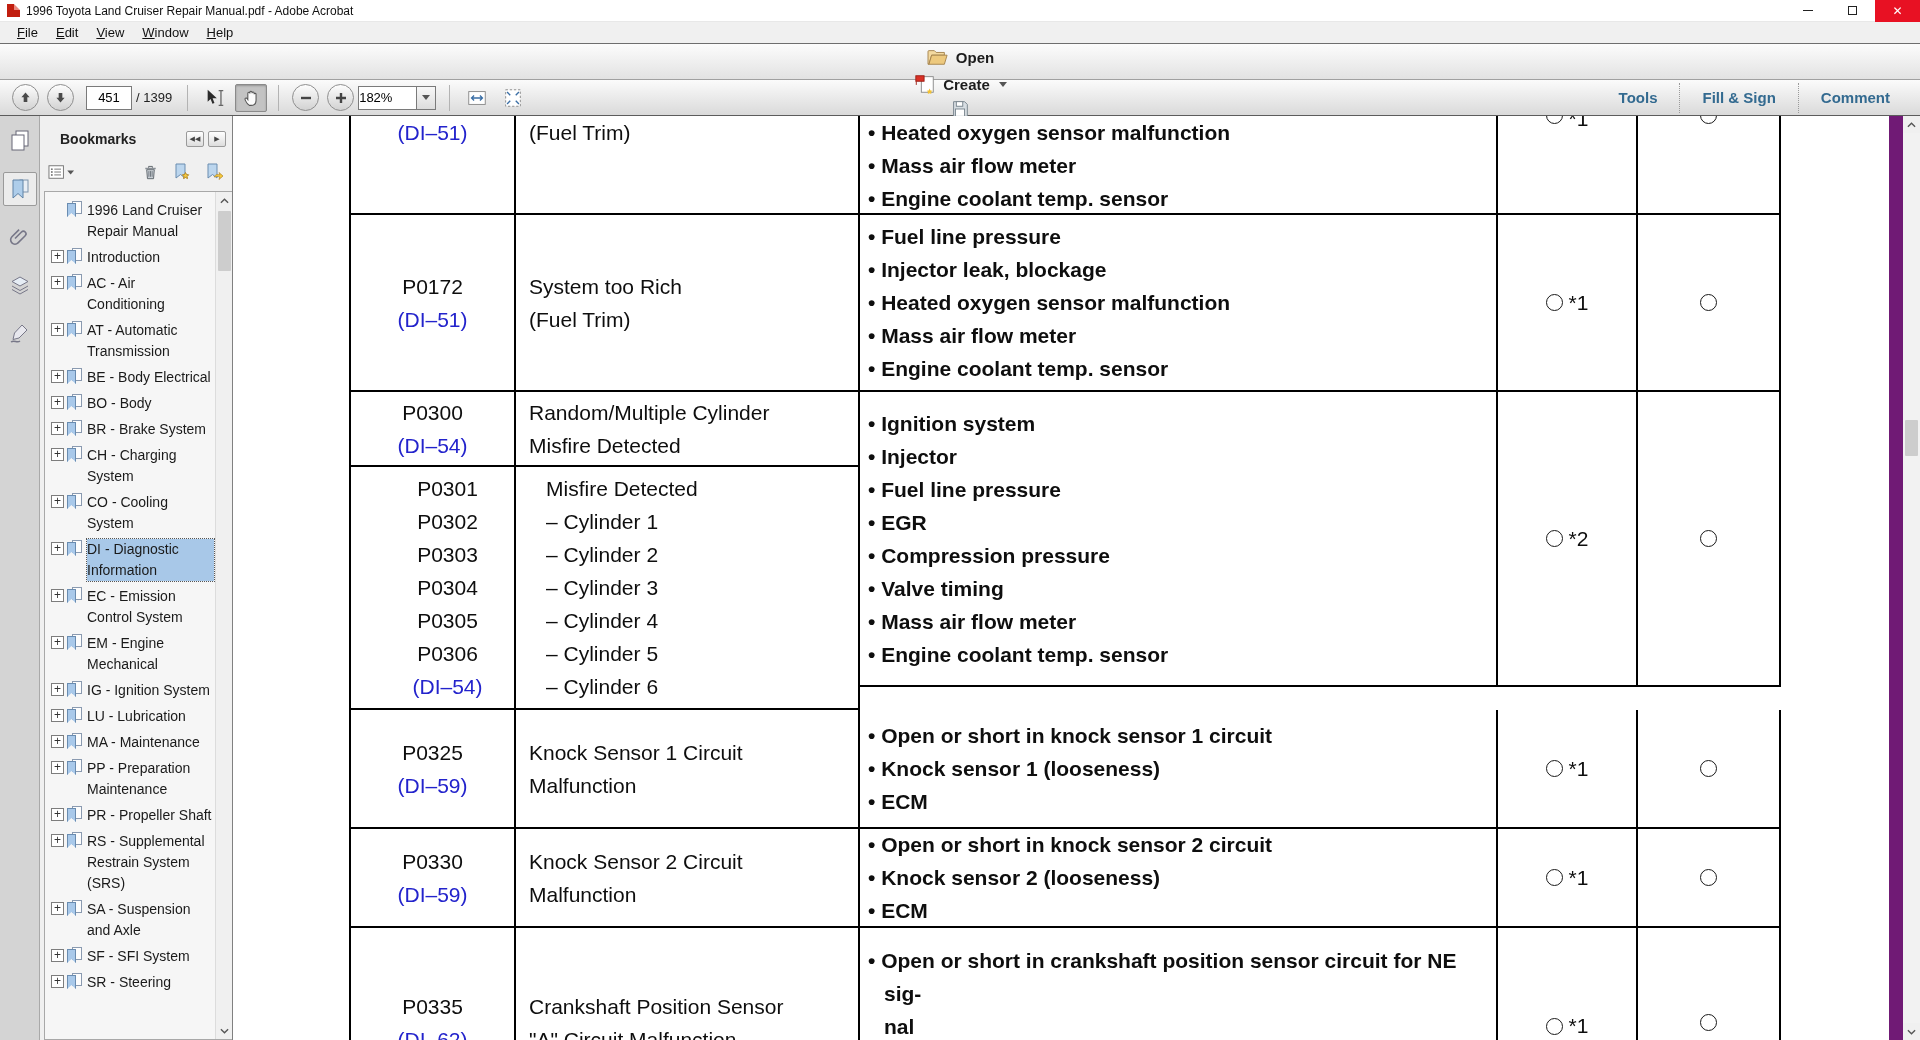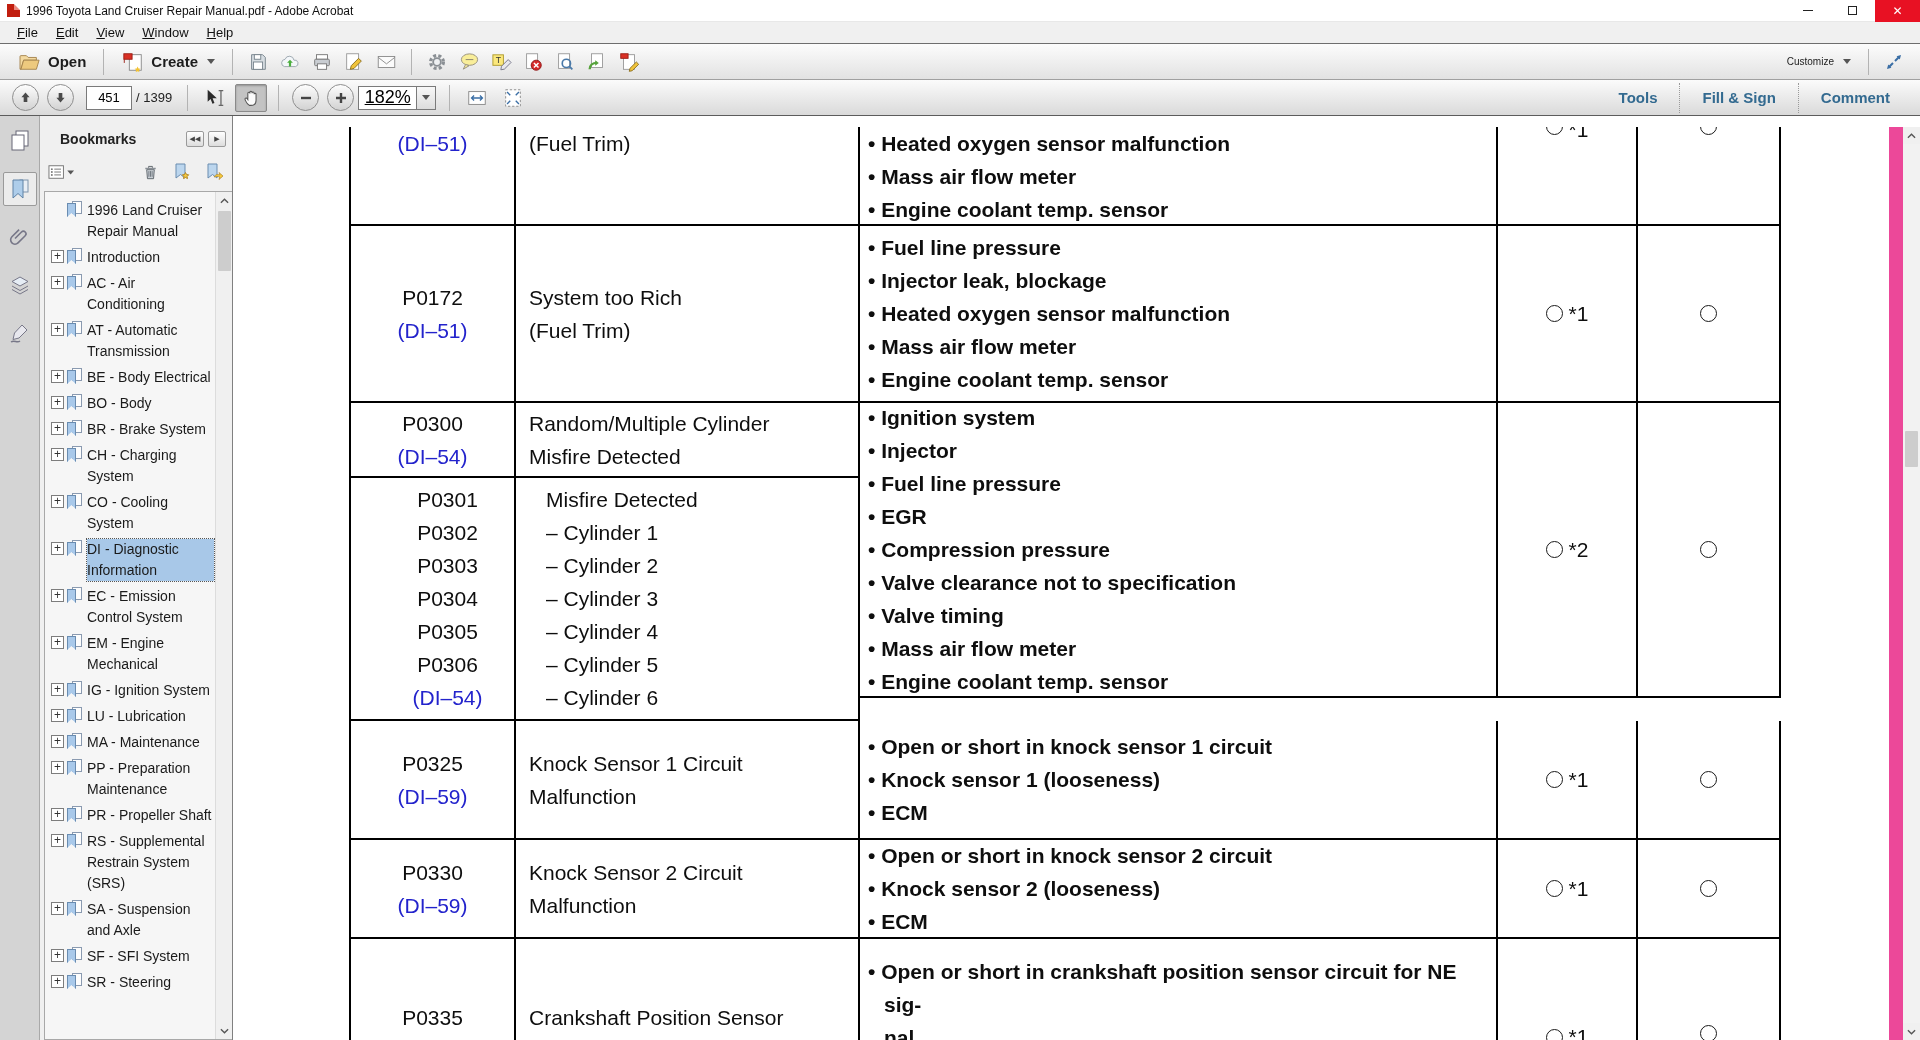--- a/index.html
+++ b/index.html
@@ -16,36 +16,36 @@
   .winbtn.min::before { content:""; width:10px; height:1px; background:#222; }
   .winbtn.max span { width:9px; height:9px; border:1px solid #222; display:block; }
   .winbtn.close { background:#e81123; color:#fff; font-size:12px; }
 
   
   .menubar { height:21px; background:#f0f0f0; display:flex; align-items:center; padding-left:8px; gap:0; }
   .menu-item { font-size:13px; color:#111; padding:2px 9px; }
   .menu-item u { text-decoration:underline; }
 
   
-  .toolbar1 { height:37px; background:linear-gradient(#fcfcfc,#e2e2e2); border-top:1px solid #6e6e6e; border-bottom:1px solid #a0a0a0; display:flex; align-items:center; padding:0 10px; }
+  .toolbar1 { height:37px; background:linear-gradient(#fcfcfc,#e2e2e2); border-top:1px solid #6e6e6e; border-bottom:1px solid #a0a0a0; display:flex; align-items:center; padding:0 10px;flex-direction:column; }
   .tbtn { display:flex; align-items:center; gap:6px; padding:3px 8px; border-radius:3px; color:#1c1c1c; font-size:15px; font-weight:bold; }
   .caret { width:0; height:0; border-left:4px solid transparent; border-right:4px solid transparent; border-top:5px solid #555; display:inline-block; margin-left:3px; }
   .vsep { width:1px; height:26px; background:#b3b3b3; margin:0 9px; }
   .icobtn { width:32px; height:30px; display:flex; align-items:center; justify-content:center; }
   .t1right { margin-left:auto; display:flex; align-items:center; }
   .customize { font-size:10px; font-weight:normal; color:#222;margin-left:12px; }
 
   
   .toolbar2 { height:36px; background:linear-gradient(#fbfbfb,#dadada); border-bottom:1px solid #5c5c5c; display:flex; align-items:center; padding:0 8px; }
   .cbtn { width:27px; height:27px; border-radius:50%; border:1px solid #8f8f8f; background:linear-gradient(#fdfdfd,#d2d2d2); display:flex; align-items:center; justify-content:center; margin:0 4px; }
   .navinput { width:46px; height:24px; border:1px solid #7a7a7a; background:#fff; text-align:center; font-size:13px; font-family:"Liberation Sans",sans-serif; margin:0 4px 0 8px; }
   .pagetotal { font-size:13px; color:#222; margin-right:6px; white-space:pre; }
   .toolbox { width:32px; height:28px; display:flex; align-items:center; justify-content:center; border-radius:2px; margin:0 2px; }
   .toolbox.active { background:#c3c3c3; border:1px solid #8a8a8a; box-shadow:inset 0 1px 2px rgba(0,0,0,.25); }
-  .zoominput { width:58px; height:24px; border:1px solid #7a7a7a; border-right:none; background:#fff; text-align:center; font-size:18px; font-family:"Liberation Sans",sans-serif;text-decoration:underline; }
+  .zoominput { width:58px; height:24px; border:1px solid #7a7a7a; border-right:none; background:#fff; text-align:left; font-size:13px; font-family:"Liberation Sans",sans-serif; }
   .zoomcaret { width:20px; height:24px; border:1px solid #7a7a7a; background:linear-gradient(#f8f8f8,#dcdcdc); display:flex; align-items:center; justify-content:center; margin-right:4px; }
   .t2right { margin-left:auto; display:flex; align-items:center; height:100%; }
   .apptab { font-size:15px; font-weight:bold; color:#336a90; padding:0 22px; height:100%; display:flex; align-items:center; }
   .dottedsep { border-left:1px dotted #9a9a9a; height:30px; }
 
   
   .main { position:absolute; top:116px; left:0; right:0; bottom:0; display:flex; }
 
   
   .iconstrip { width:40px; background:#d4d4d4; border-right:1px solid #a9a9a9; display:flex; flex-direction:column; align-items:center; padding-top:8px; gap:14px; }
@@ -69,21 +69,21 @@
   .bm-ico .pg { position:absolute; right:0; top:0; width:10px; height:13px; background:#fdfdfd; border:1px solid #8a9ab0; }
   .bm-ico .rb { position:absolute; left:1px; top:2px; width:9px; height:14px; background:#a9c9ea; border:1px solid #6a8cb0; clip-path:polygon(0 0,100% 0,100% 100%,50% 72%,0 100%); }
   .bm-label { font-size:14px; color:#1a1a1a; line-height:21px; }
   .bm-label.sel { display:inline-block; background:#a8c8e8; outline:1px dotted #555; }
   
   .tscroll { position:absolute; top:0; right:0; width:17px; bottom:0; background:#f0f0f0; border-left:1px solid #dcdcdc; }
   .sbtn { position:absolute; left:0; width:17px; height:17px; display:flex; align-items:center; justify-content:center; background:#f0f0f0; }
   .sthumb { position:absolute; left:2px; width:13px; background:#cdcdcd; border-radius:1px; }
 
   
-  .docwrap { flex:1; position:relative; background:#ec4899; overflow:hidden;margin-top:11px; }
+  .docwrap { flex:1; position:relative; background:#701a75; overflow:hidden; }
   .page { position:absolute; left:0; top:0; width:1656px; height:924px; background:#fff; overflow:hidden; }
   .docscroll { position:absolute; right:0; top:0; width:17px; bottom:0; background:#f2f2f2; }
 
   
   .tbl { position:absolute; left:116px; top:0; width:1434px; height:1010px; font-size:21px; color:#0e0e0e; }
   .cell { position:absolute; background:#fff; border-right:2px solid #000; border-bottom:2px solid #000; overflow:hidden; display:flex; flex-direction:column; justify-content:center; }
   .cell.first { border-left:2px solid #000; }
   .cell.notop { border-top:none; }
   .cell.nobot { border-bottom:none; }
   .c1 { left:0; width:167px; text-align:center; }
@@ -654,21 +654,20 @@
               <div class="line">– Cylinder 5</div>
               <div class="line">– Cylinder 6</div>
             </div>
 
           <div class="cell c3 r23">
               <div class="cause">Ignition system</div>
               <div class="cause">Injector</div>
               <div class="cause">Fuel line pressure</div>
               <div class="cause">EGR</div>
               <div class="cause">Compression pressure</div>
-              <div class="cause">Valve  clearance not to specification</div>
               <div class="cause">Valve timing</div>
               <div class="cause">Mass air flow meter</div>
               <div class="cause">Engine coolant temp. sensor</div>
             </div>
           <div class="cell c4 r23">
               <div class="circwrap">
                 <span class="circ"></span>
                 <span class="mark">*2</span>
               </div>
             </div>

